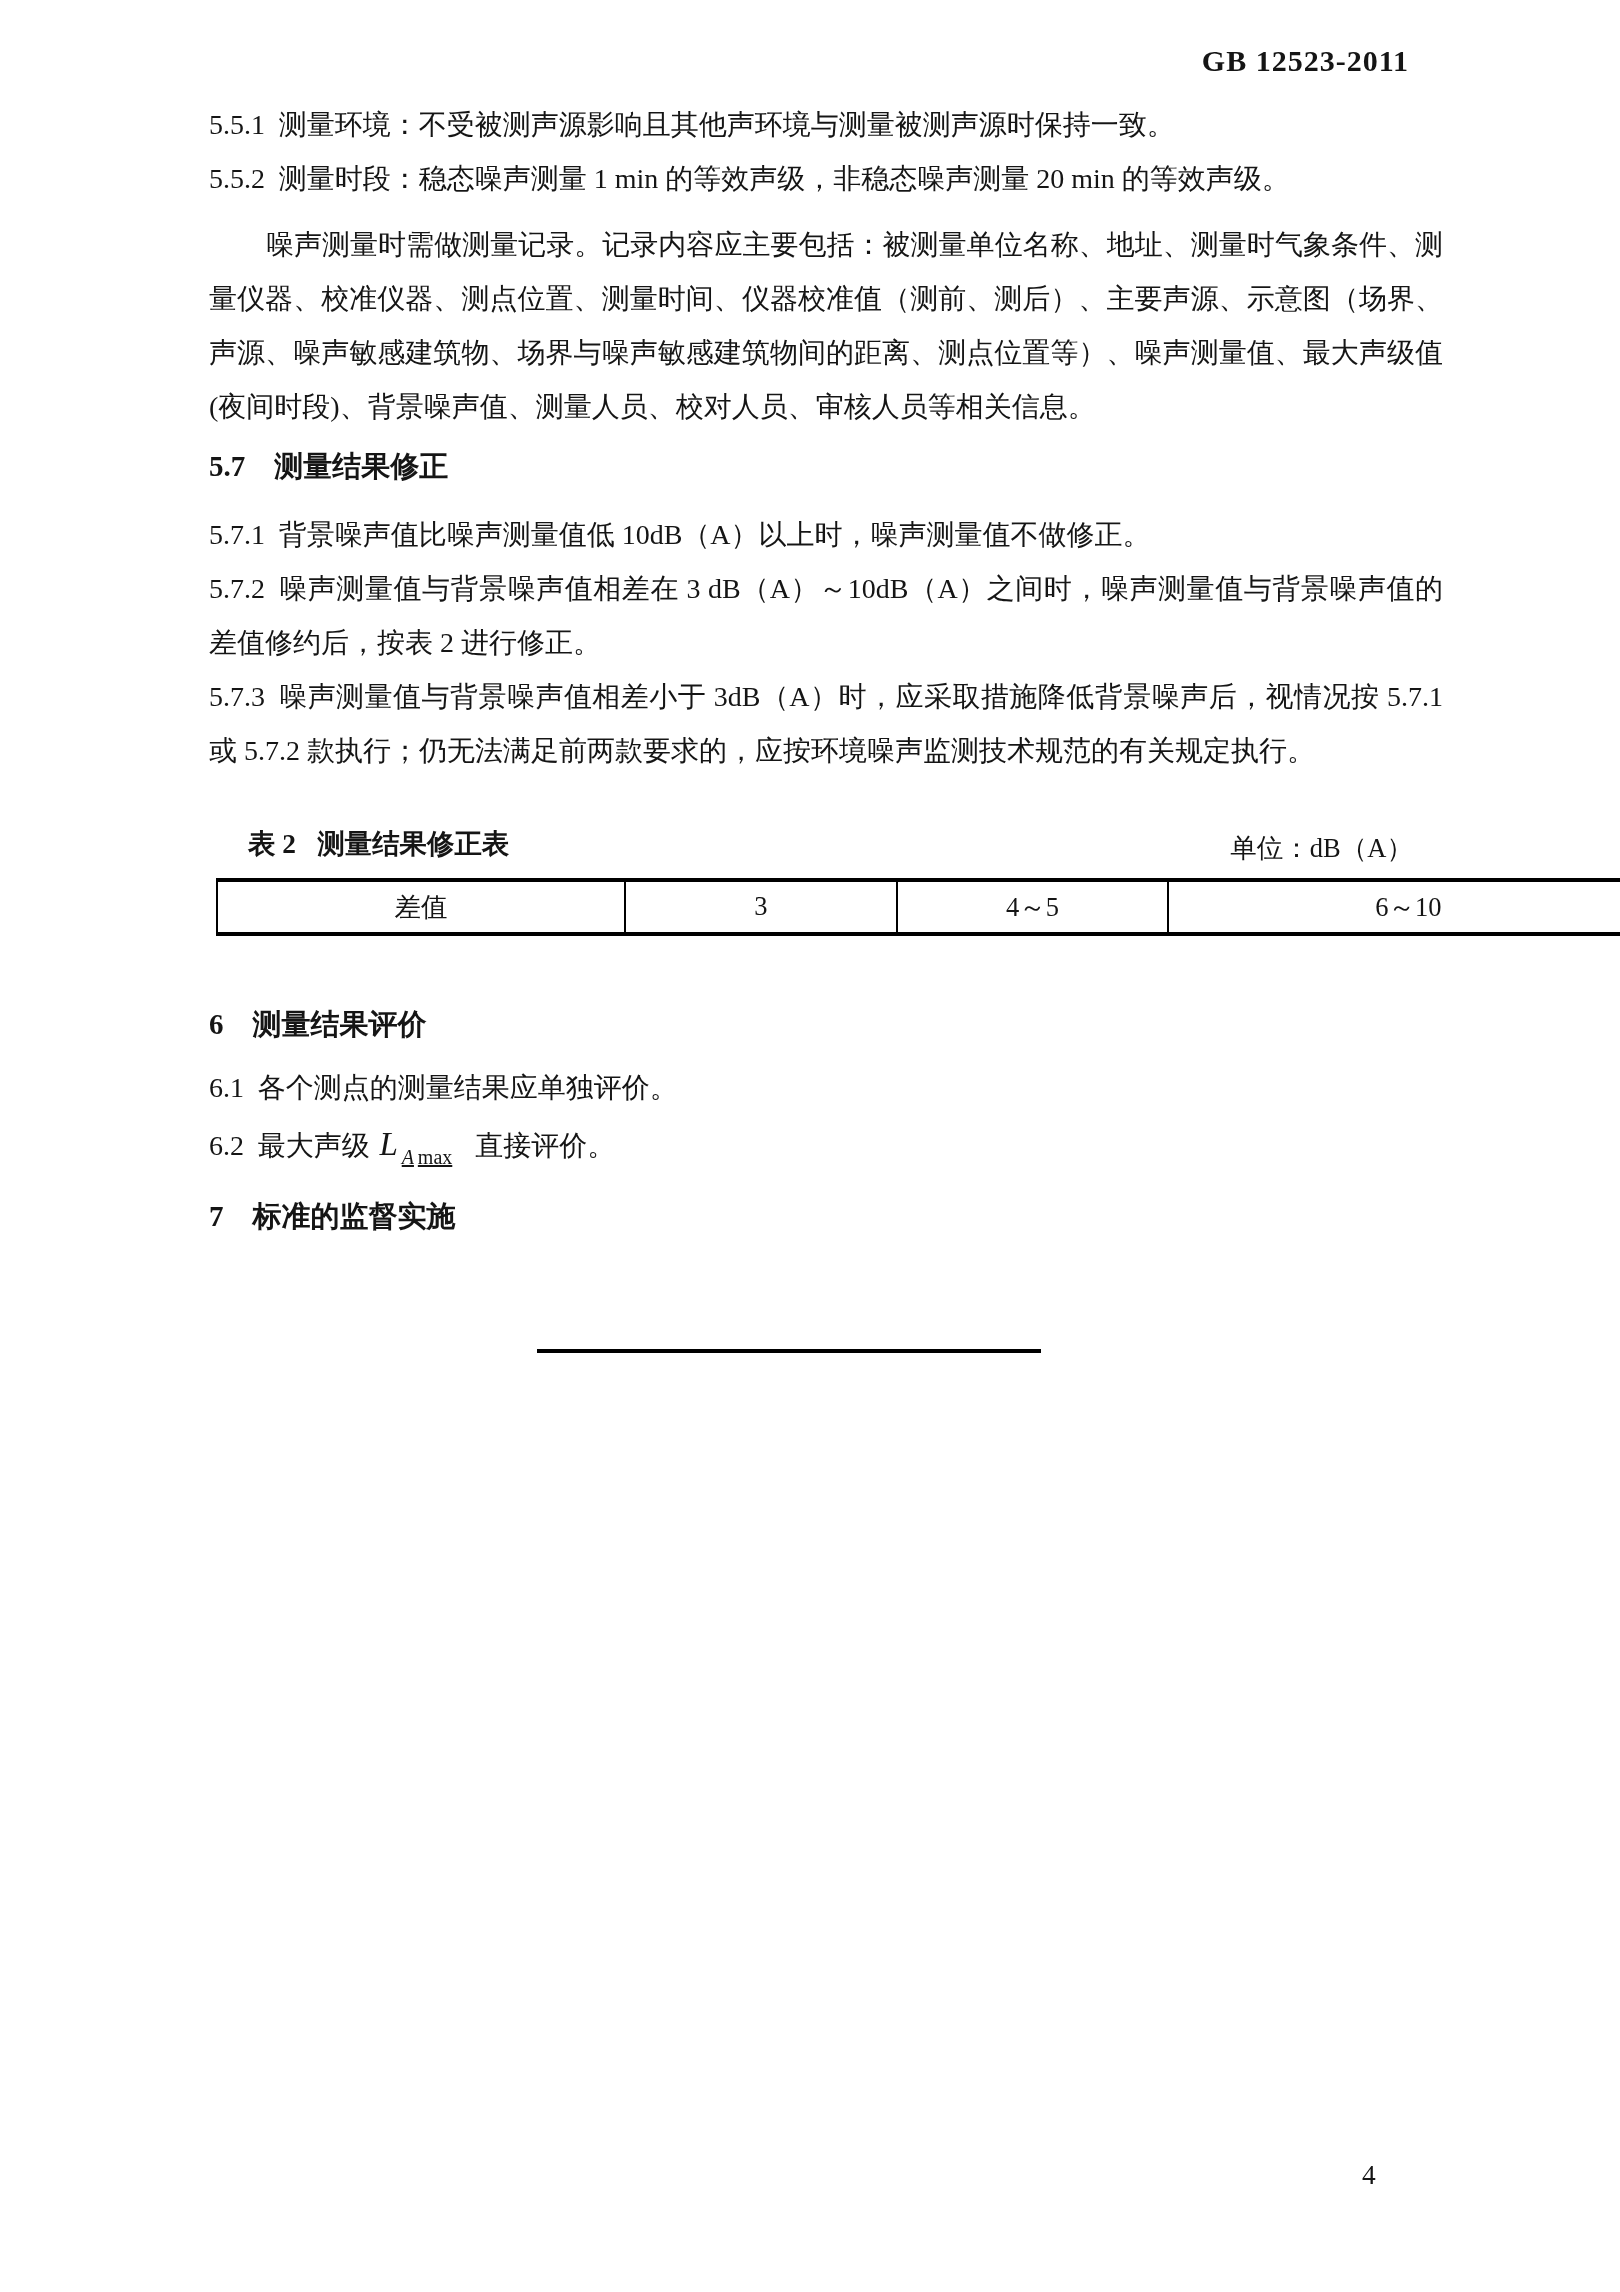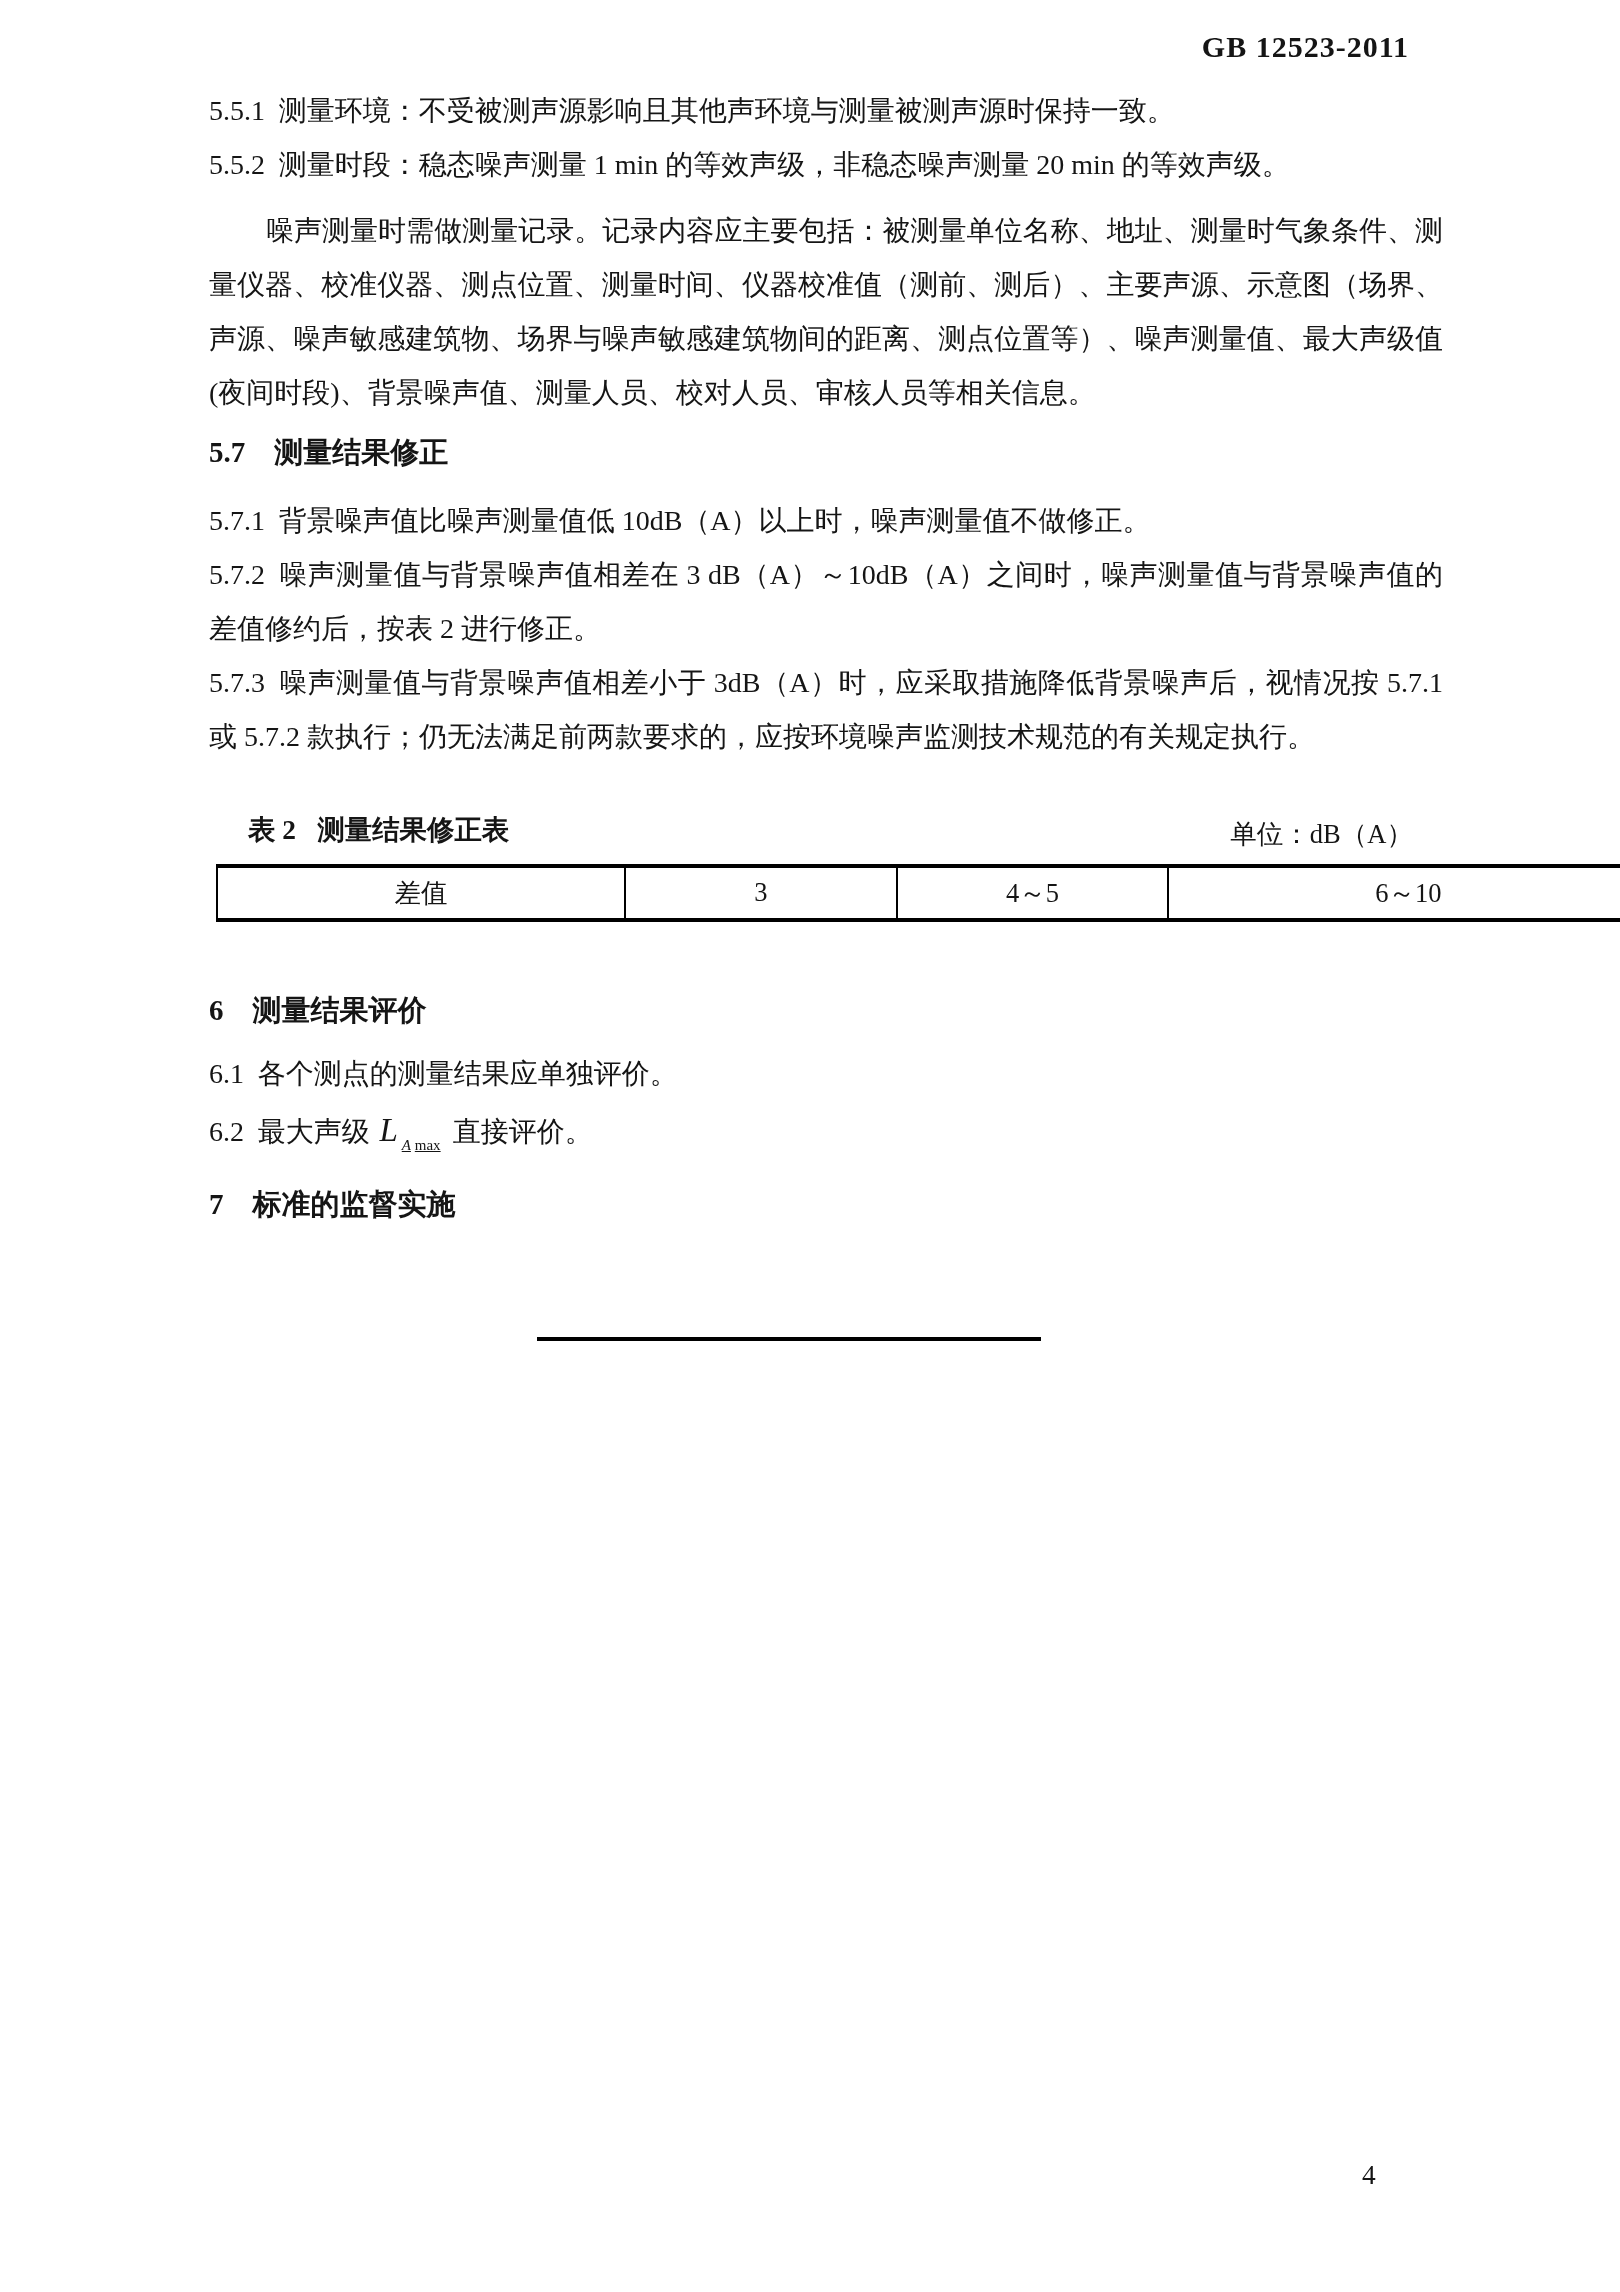--- a/index.html
+++ b/index.html
@@ -8,21 +8,21 @@
     width:1620px;height:2293px;
     margin:0 auto;
     background:#ffffff;
     color:#151515;
     font-family:"Liberation Serif","DejaVu Serif",serif;
     overflow:hidden;
     box-sizing:border-box;
   }
   .content{padding:0 177px 0 209px;}
   .std-header{
-    padding-top:28px;
+    padding-top:42px;
     margin-right:34px;
     text-align:right;
     font-size:30px;
     font-weight:600;
     letter-spacing:1px;
     line-height:37px;
   }
   .sec-heading{
     margin:0;
     font-family:"Liberation Sans","DejaVu Sans",sans-serif;
@@ -50,23 +50,23 @@
   .mt-10{margin-top:9.8px;}
   .mt-2{margin-top:2px;}
   .mt-12{margin-top:11.8px;}
   
   .formula-sym{
     font-style:italic;
     font-size:33px;
     padding:0 3.9px 0 9.8px;
   }
   .formula-sub{
-    font-size:15px;
+    font-size:20px;
     vertical-align:-9.8px;
-    margin-right:12px;
+    margin-right:23px;
     text-decoration:underline;
   }
   .formula-sub .sub-it{font-style:italic;margin-right:3.9px;}
   
   .t2-caption{
     position:relative;
     margin-left:6.9px;
     width:1197px;
     height:54px;
     line-height:54px;

